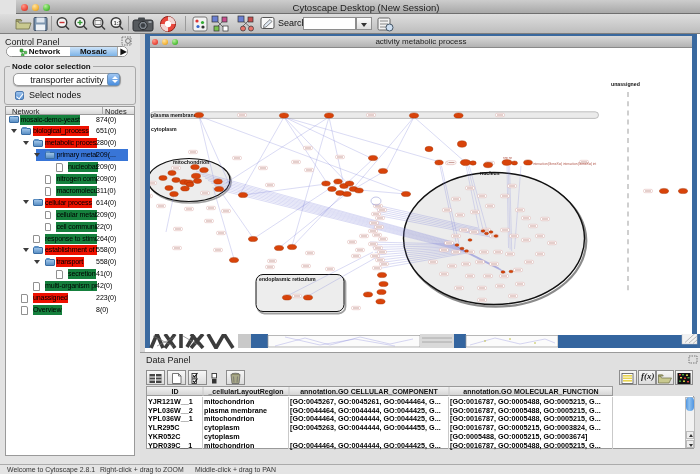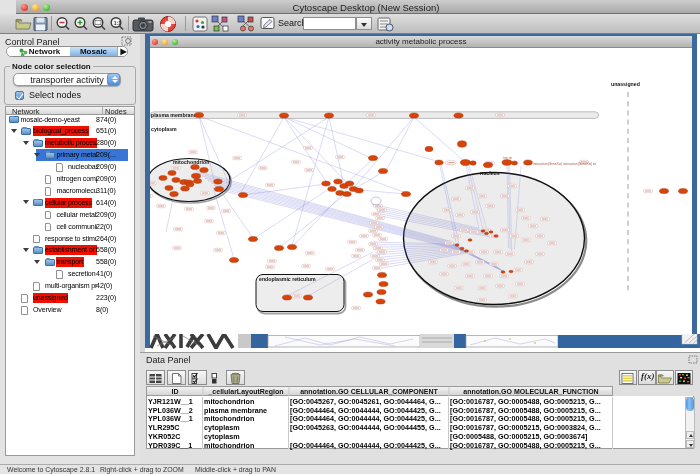--- a/index.html
+++ b/index.html
@@ -27,21 +27,21 @@
 #combo .step:after { content:""; position:absolute; left:3.5px; bottom:2px; border:3px solid transparent; border-top:3.5px solid #fff; border-bottom:none; }
 #cbx { position:absolute; left:10px; top:24px; width:9px; height:9px; background:linear-gradient(#9cc2ec,#5b93d4); border:1px solid #4a77ad; border-radius:2px; }
 #cbx:before { content:""; position:absolute; left:2px; top:0px; width:3px; height:5.5px; border:solid #fff; border-width:0 1.7px 1.7px 0; transform:rotate(38deg); }
 #treebox { position:absolute; left:5px; top:72px; width:130px; height:350px; background:#fff; border:1px solid #9a9a9a; }
 #treehdr { position:absolute; left:5px; top:72px; width:130px; height:8.5px; background:linear-gradient(#f4f4f4,#d8d8d8); border:1px solid #9a9a9a; font-size:7.5px; color:#222; }
 .tri { position:absolute; width:0; height:0; border-left:3.5px solid transparent; border-right:3.5px solid transparent; border-top:4.5px solid #3c3c3c; }
 .fold { position:absolute; width:10px; height:7px; background:linear-gradient(#9ec4e8,#5a8fc4); border:0.5px solid #3a6ea5; border-radius:1px; }
 .fold:before { content:""; position:absolute; left:0; top:-1.5px; width:4.5px; height:1.5px; background:#5a8fc4; border-radius:1px 1px 0 0; }
 .doc { position:absolute; width:6.8px; height:8.8px; background:#fff; border:0.6px solid #909090; border-radius:0 2px 0 0; }
 .tlab { position:absolute; letter-spacing:-0.15px; font-size:7.1px; color:#000; white-space:nowrap; padding:0 0.5px; height:10px; line-height:10px; overflow:hidden; }
-.hlg { background:#ffffff; }
+.hlg { background:#15803d; }
 .hlr { background:#ee1100; }
 .hls { background:transparent; }
 .selrow { position:absolute; background:#3875d7; }
 .tcount { position:absolute; font-size:7px; color:#000; height:10px; line-height:10px; }
 
 
 #split { left:140px; top:34px; width:5px; height:426px; background:#d6d6d6; }
 
 
 #mdi { left:145px; top:34px; width:555px; height:321px; background:#fff; }

